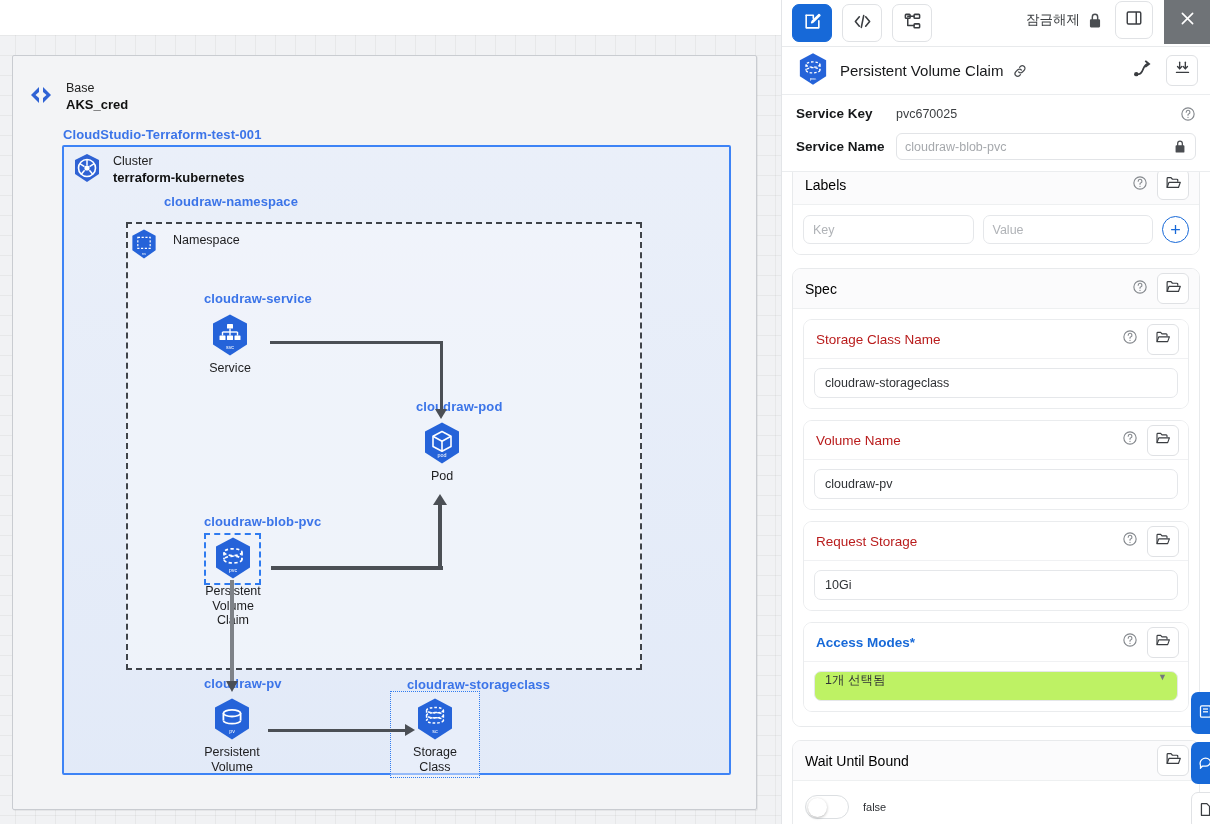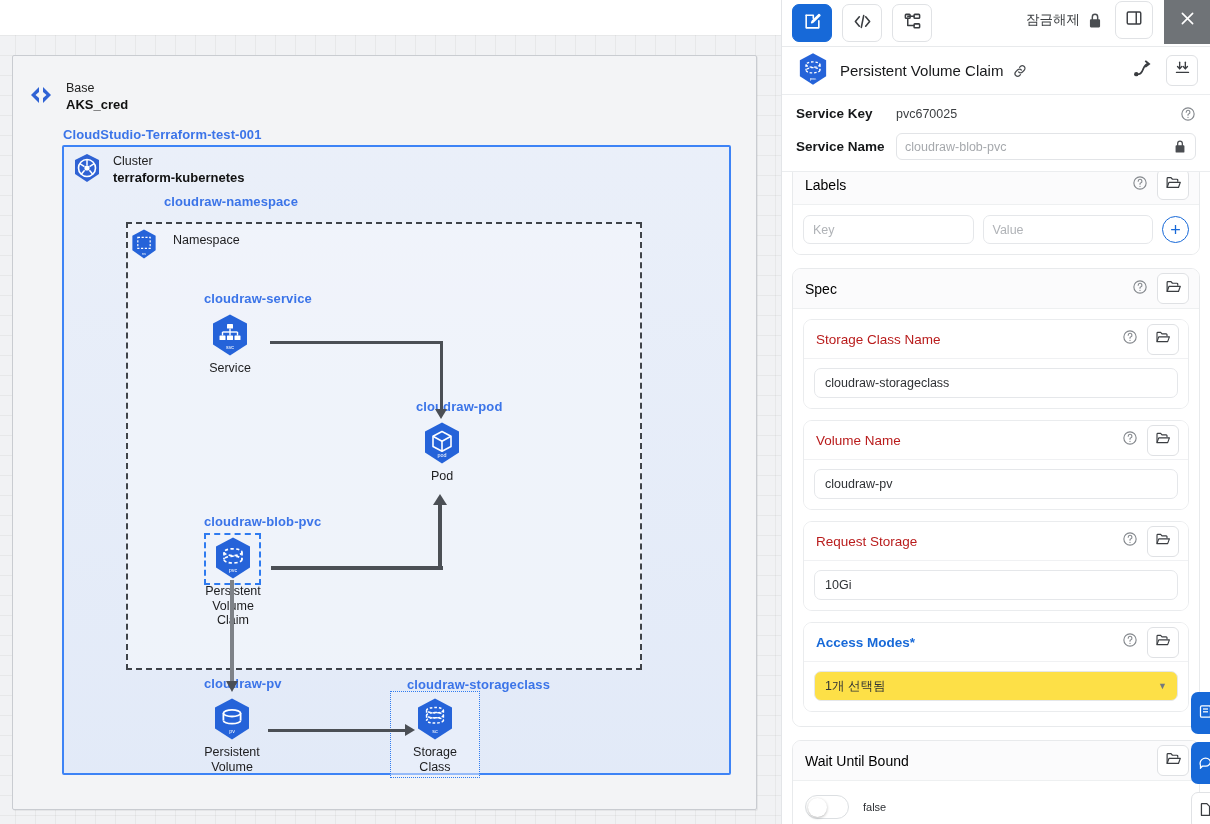--- a/index.html
+++ b/index.html
@@ -170,22 +170,22 @@
     font-size:18px;line-height:1;cursor:pointer; flex:0 0 27px;
   }
   .inner-card { border:1px solid #eaecee; border-radius:9px; margin-bottom:11px; overflow:hidden; }
   .inner-card:last-child { margin-bottom:4px; }
   .inner-hd { height:39px; display:flex; align-items:center; padding:0 9px 0 12px; background:#fff; border-bottom:1px solid #f0f1f3;}
   .inner-hd .ih-t { font-size:13.5px; color:#b91c1c; }
   .inner-hd .ih-t.req { color:#1769d8; font-weight:bold; }
   .inner-hd .ih-ico { margin-left:auto; display:flex; align-items:center; gap:9px; }
   .inner-body { padding:9px 10px 10px 10px; background:#fff; }
   .sel {
-    height:30px; border:1px solid #e5e7ea; border-radius:7px; background:#fde047;
-    display:flex; align-items:center; padding:0 10px; font-size:12.5px; color:#2f3235;
+    height:30px; border:1px solid #e5e7ea; border-radius:7px; background:#bef264;
+    display:flex; padding:0 10px; font-size:12.5px; color:#2f3235;
     position:relative;
   }
   .sel .caret { position:absolute; right:10px; color:#74787d; font-size:9px; }
   .toggle-row { display:flex; align-items:center; gap:14px; padding:4px 2px 4px 2px; }
   .toggle {
     width:44px;height:24px;border-radius:13px;background:#fff;border:1px solid #dcdfe2;
     position:relative; cursor:pointer;
   }
   .toggle .knob {
     position:absolute; left:2px; top:2px; width:19px;height:19px;border-radius:50%;

